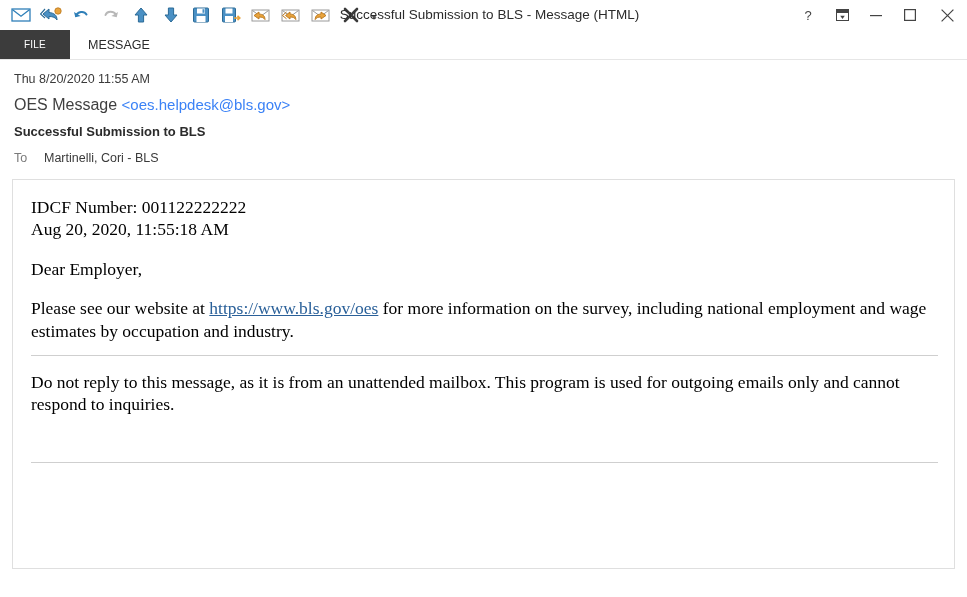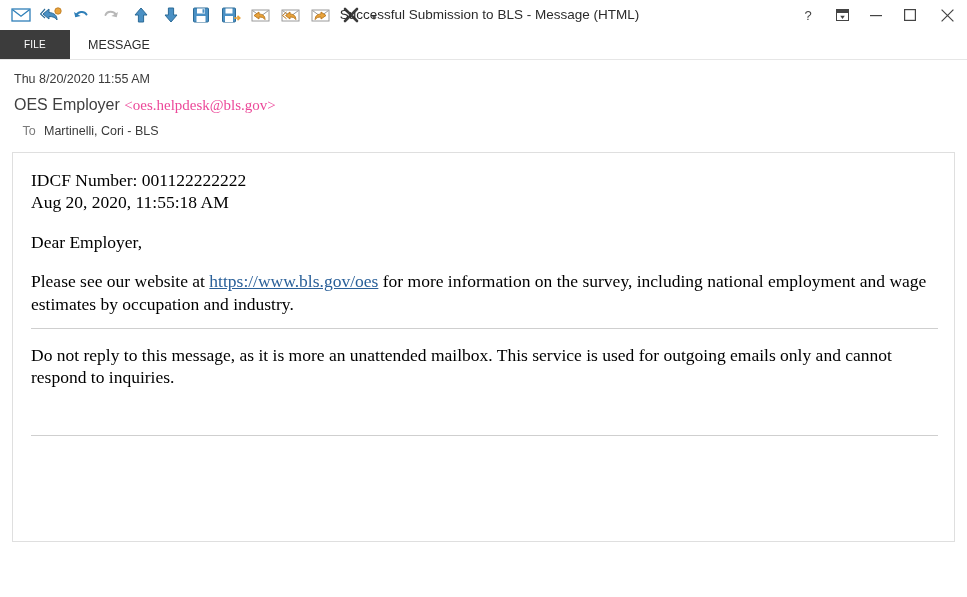--- a/index.html
+++ b/index.html
@@ -94,35 +94,34 @@
     margin-bottom: 10px;
     padding-left: 2px;
   }
   .hdr-from {
     font-size: 16px;
     color: #5b5b5b;
     margin-bottom: 10px;
     padding-left: 2px;
   }
   .hdr-from .from-name { color: #3f3f3f; }
-  .hdr-from .from-addr { color: #ec4899; font-size: 15px; font-family: Liberation Serif, serif; }
+  .hdr-from .from-addr { color: #3b82f6; font-size: 15px; }
   .hdr-subject {
     font-size: 13px;
     font-weight: bold;
     color: #2b2b2b;
     margin-bottom: 12px;
     padding-left: 2px;
   }
   .hdr-to {
     display: flex;
     align-items: baseline;
     font-size: 12.5px;
     margin-bottom: 14px;
     padding-left: 2px;
-    text-align: center;
   }
   .hdr-to .to-label { color: #7a7a7a; width: 30px; }
   .hdr-to .to-value { color: #3a3a3a; }
 
   
   .body-pane {
     margin: 0 12px;
     border: 1px solid #dfdfdf;
     background: #ffffff;
     height: 390px;
@@ -274,32 +273,33 @@
 </div>
 
 <div class="ribbon">
   <div class="tab-file">FILE</div>
   <div class="tab-message">MESSAGE</div>
 </div>
 
 <div class="msg-header">
   <div class="hdr-date">Thu 8/20/2020 11:55 AM</div>
   <div class="hdr-from">
-    <span class="from-name">OES Employer</span>
+    <span class="from-name">OES Message</span>
     <span class="from-addr">&lt;oes.helpdesk@bls.gov&gt;</span>
   </div>
+  <div class="hdr-subject">Successful Submission to BLS</div>
   <div class="hdr-to">
     <span class="to-label">To</span>
     <span class="to-value">Martinelli, Cori - BLS</span>
   </div>
 </div>
 
 <div class="body-pane">
   <p>IDCF Number: 001122222222</p>
   <p>Aug 20, 2020, 11:55:18 AM</p>
   <div class="gap"></div>
   <p>Dear Employer,</p>
   <div class="gap"></div>
   <p><span>Please see our website at </span><a href="#">https://www.bls.gov/oes</a><span> for more information on the survey, including national employment and wage estimates by occupation and industry.</span></p>
   <hr class="divider">
-  <p>Do not reply to this message, as it is more an unattended mailbox. This service is used for outgoing emails only and cannot respond to inquiries.</p>
+  <p>Do not reply to this message, as it is from an unattended mailbox. This program is used for outgoing emails only and cannot respond to inquiries.</p>
   <hr class="divider" style="margin-top:46px;">
 </div>
 
 </body></html>

